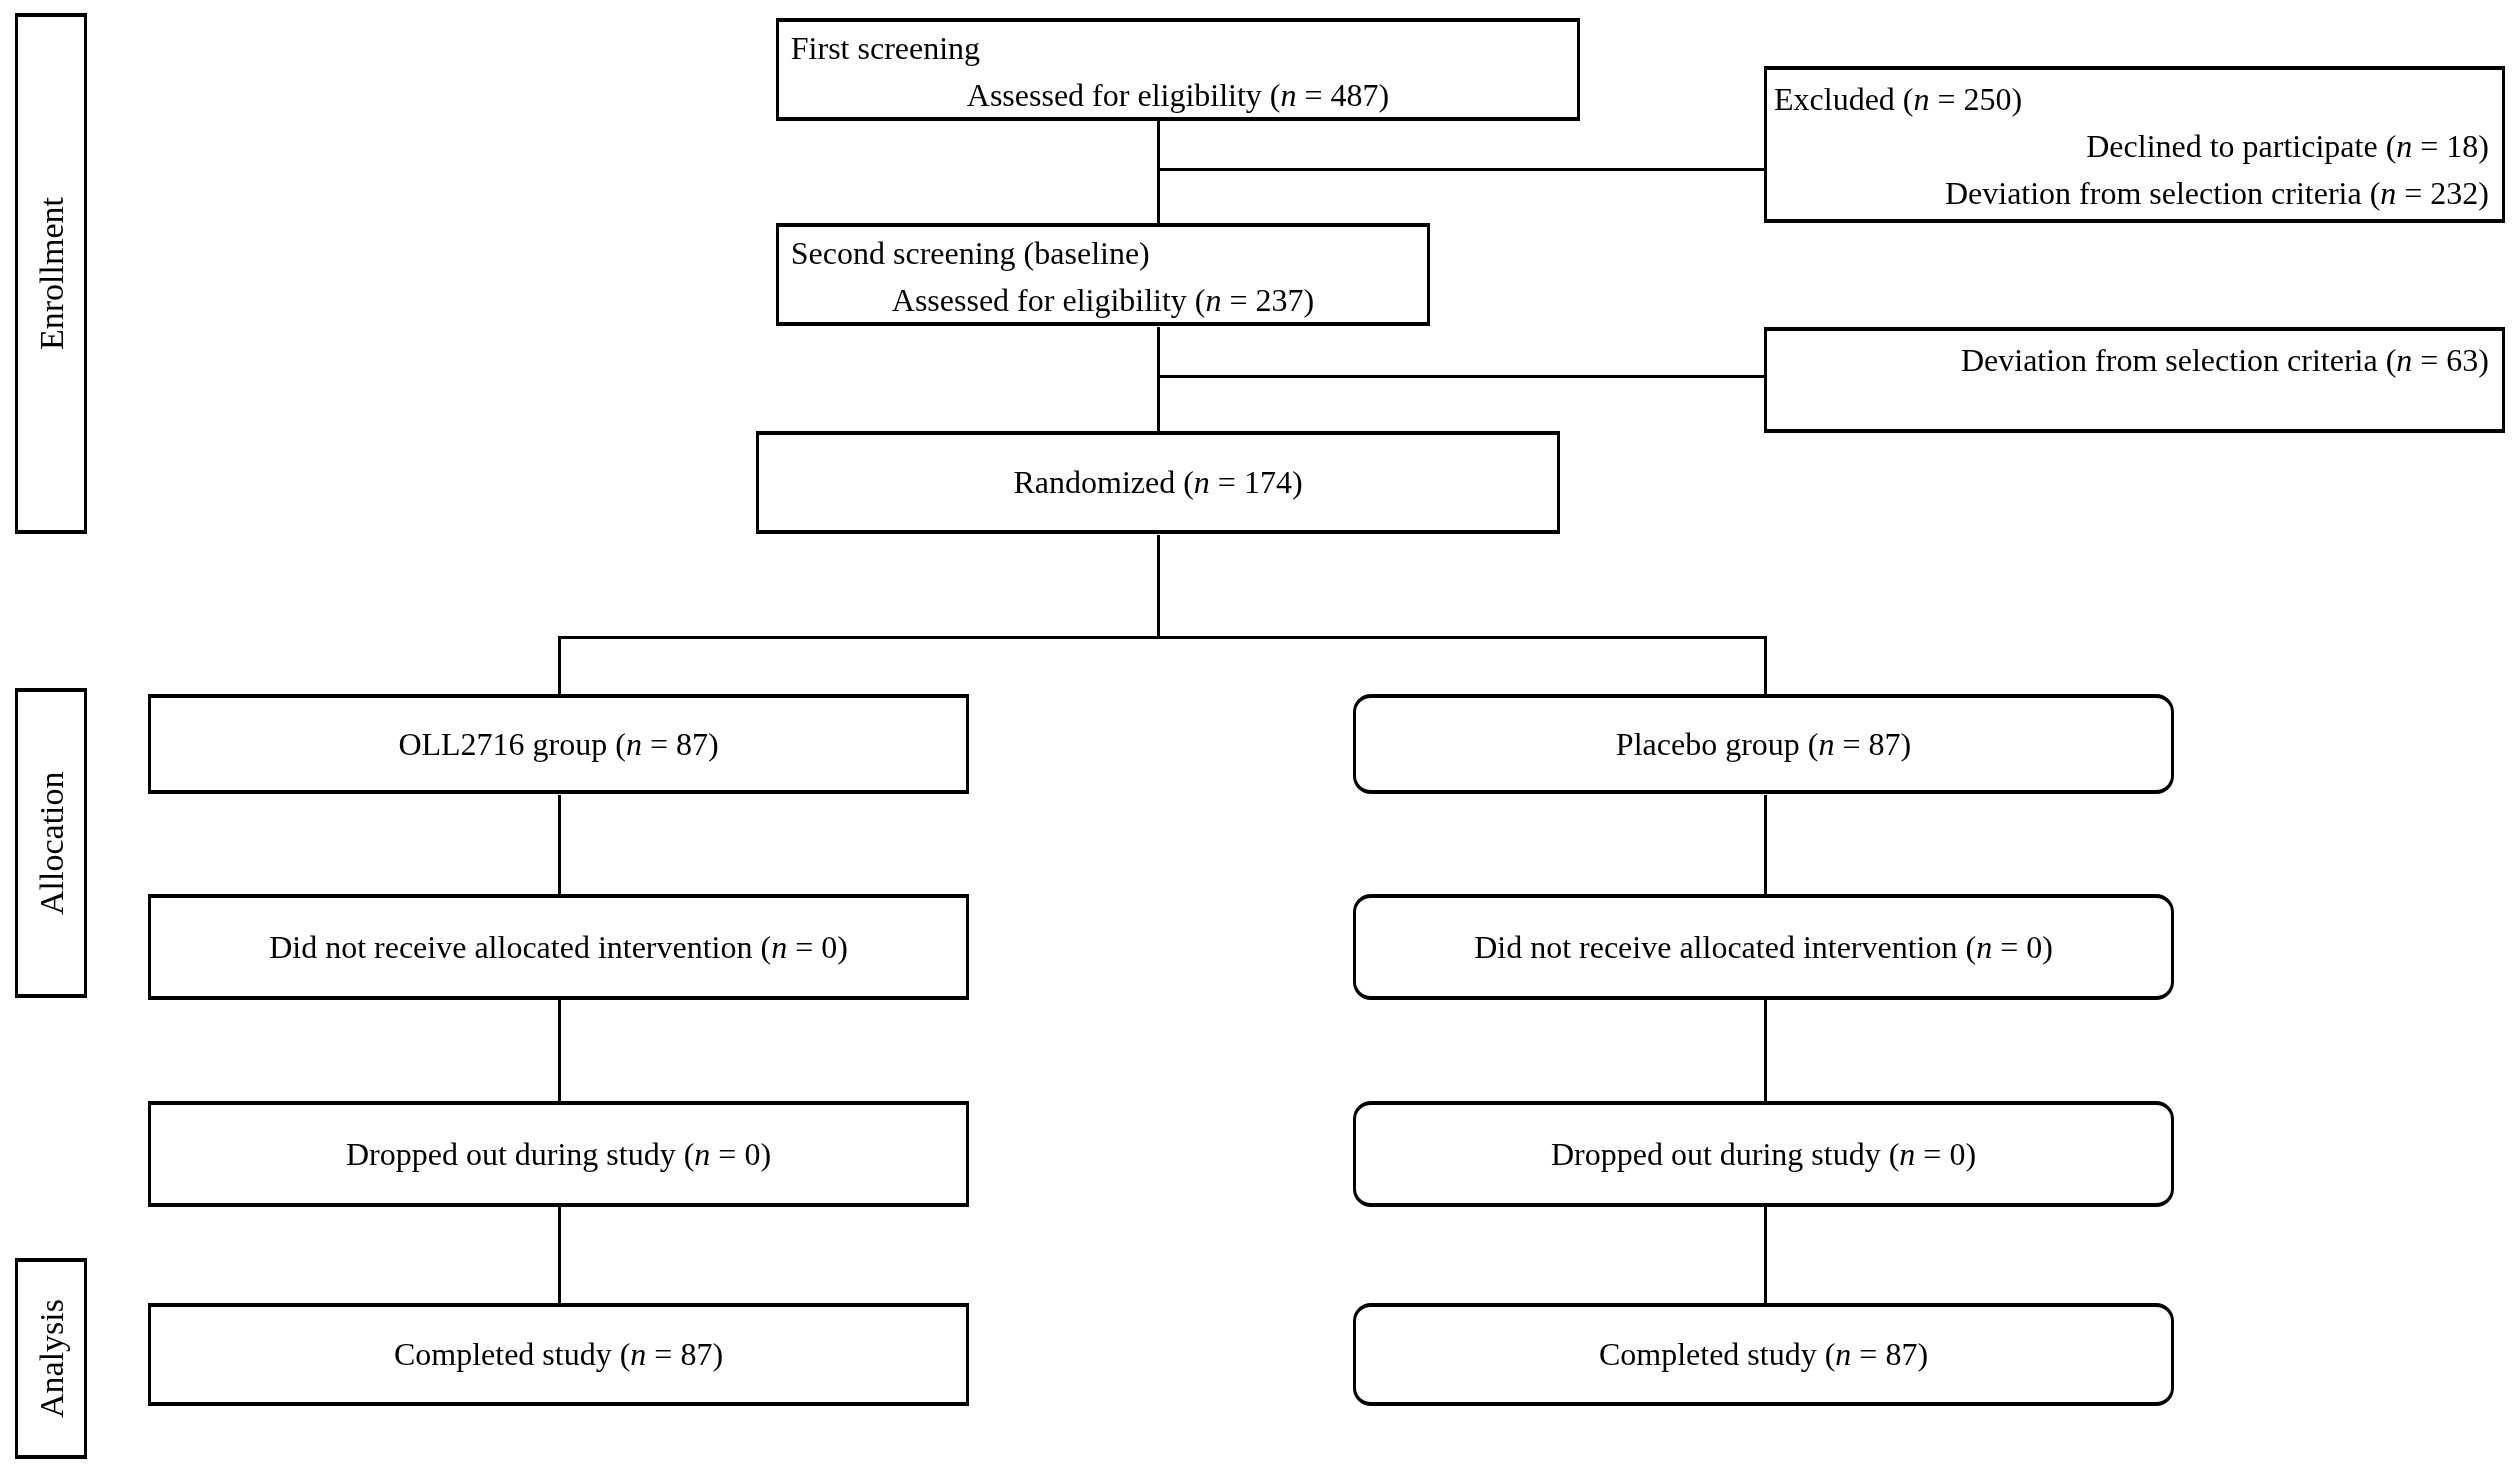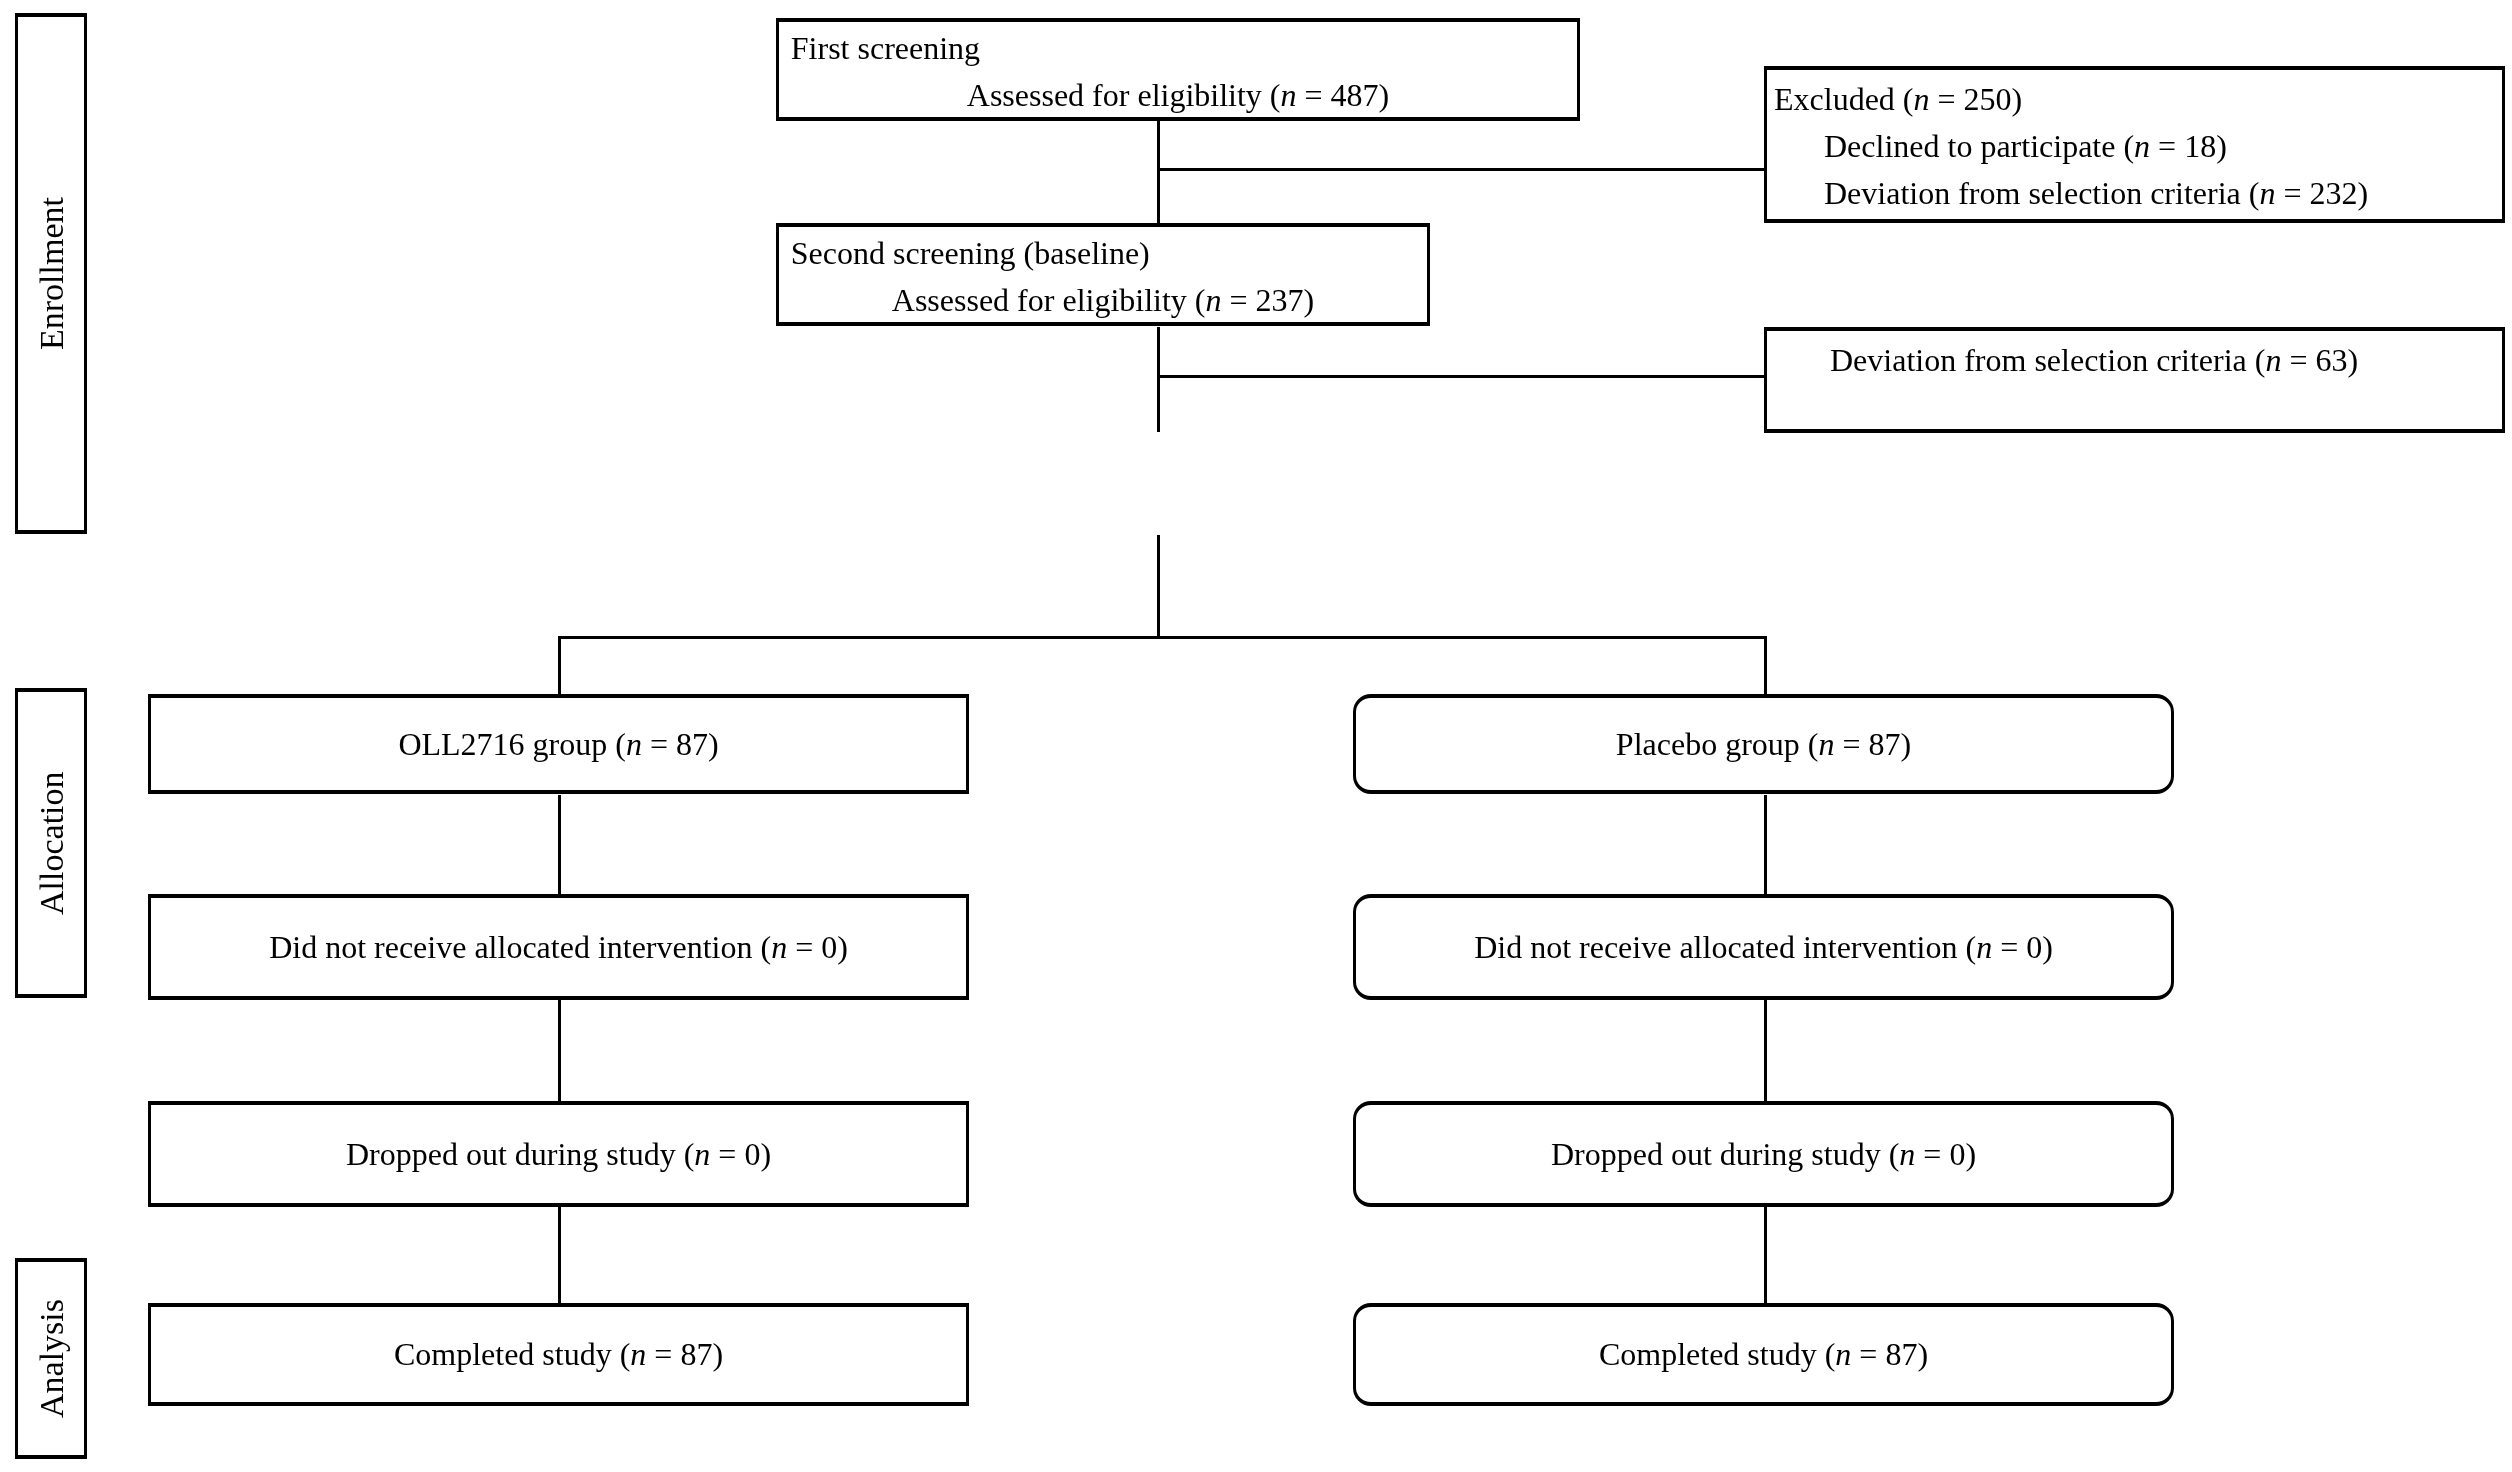--- a/index.html
+++ b/index.html
@@ -26,21 +26,21 @@
     display: flex;
     align-items: center;
     justify-content: center;
     text-align: center;
   }
   .screen { padding: 7px 11.8px; margin-left: 20px; }
   .screen .title { text-align: left; }
   .screen .sub { text-align: center; margin-top: 8.3px; }
 
   .excl { padding: 5.9px 13px; line-height: 47px; }
-  .excl .reason { margin-left: 50px; }
+  .excl .reason { margin-left: 50px; text-align: right; }
 
   .vlabel {
     writing-mode: vertical-rl;
     transform: rotate(180deg);
     display: flex;
     align-items: center;
     justify-content: center;
     font-size: 34px;
     border-width: 4.7px 3.5px;
   }
@@ -97,20 +97,23 @@
 
   <div class="box screen b-second">
     <div class="title">Second screening (baseline)</div>
     <div class="sub">Assessed for eligibility (<i>n</i> = 237)</div>
   </div>
 
   <div class="box excl b-excl2">
     <div class="reason">Deviation from selection criteria (<i>n</i> = 63)</div>
   </div>
 
+  <div class="box flex-center b-random">
+    <span>Randomized (<i>n</i> = 174)</span>
+  </div>
 
   <div class="box flex-center col-l row-alloc">
     <span>OLL2716 group (<i>n</i> = 87)</span>
   </div>
   <div class="box flex-center col-l row-notrec">
     <span>Did not receive allocated intervention (<i>n</i> = 0)</span>
   </div>
   <div class="box flex-center col-l row-drop">
     <span>Dropped out during study (<i>n</i> = 0)</span>
   </div>

